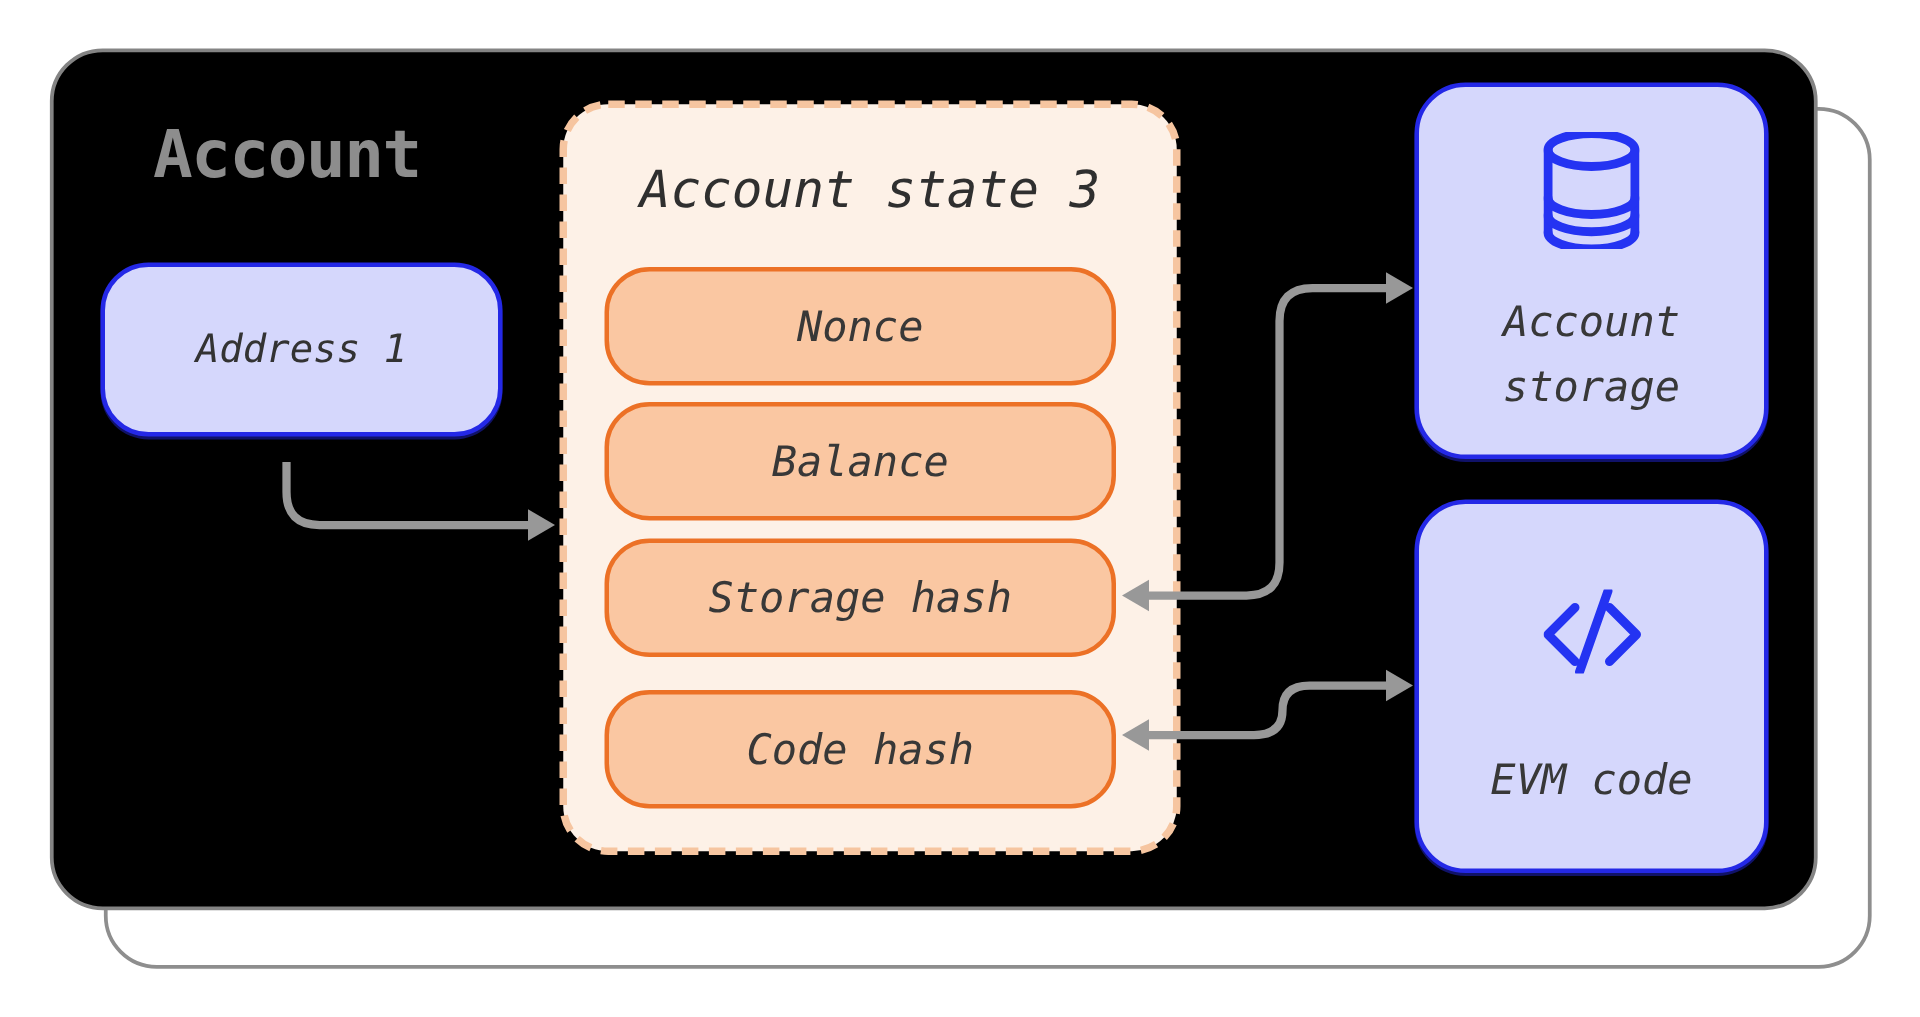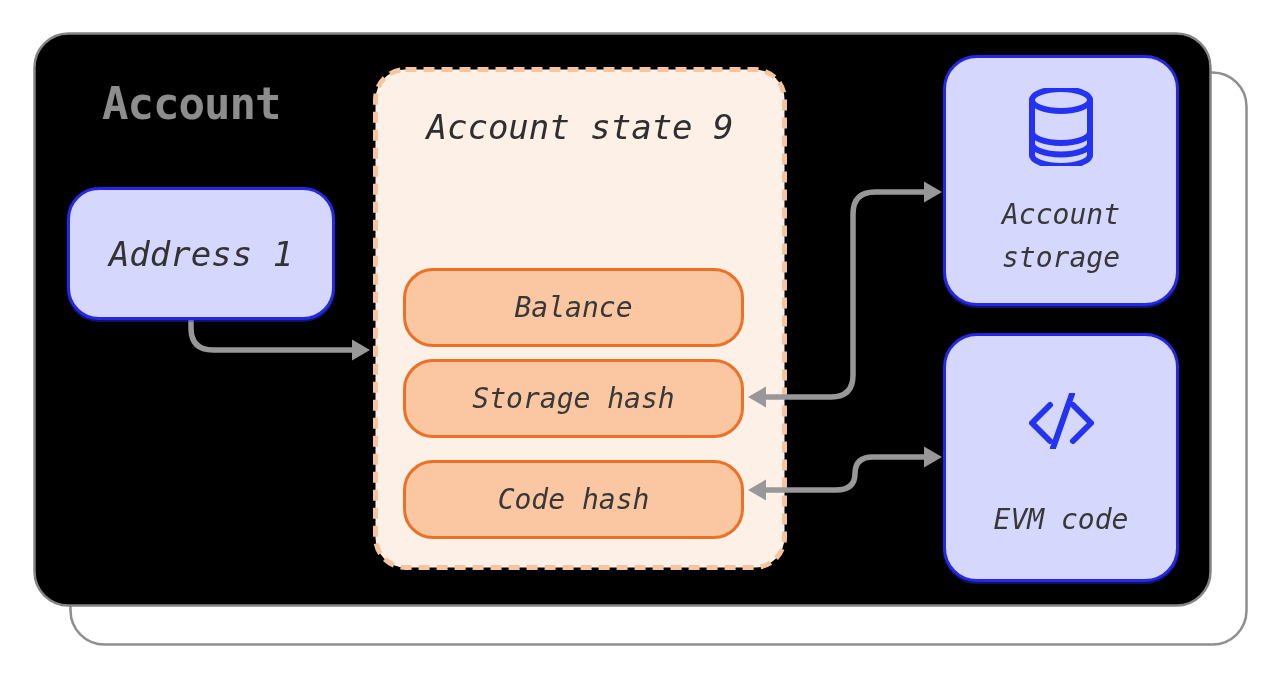--- a/index.html
+++ b/index.html
@@ -12,24 +12,23 @@
   .account-label{
     left:102px;top:82px;font-size:44px;font-weight:bold;color:#8d8d8d;
     line-height:44px;letter-spacing:-1px;
   }
   .blue-node{
     background:#d5d7fc;border:3px solid #2428e6;border-radius:32px;
     box-shadow:0 2px 0 rgba(36,40,230,0.45);
     color:#333;font-style:italic;
   }
   .address-box{
-    left:67px;top:175px;width:268px;height:133px;
+    left:67px;top:175px;width:268px;height:116px;
     display:flex;align-items:center;justify-content:center;
-    font-size:34px;
-    margin-top:12px;
+    font-size:26px;
   }
   .state-title{
     left:376px;top:108px;width:408px;text-align:center;
     font-size:34px;line-height:38px;color:#2f2f2f;font-style:italic;
   }
   .pill{
     left:403px;width:341px;height:79px;border-radius:30px;
     background:#fac7a2;border:3px solid #ec7126;
     display:flex;align-items:center;justify-content:center;
     font-size:28px;font-style:italic;color:#383838;
@@ -80,22 +79,25 @@
       <polygon points="766,479.5 748,490 766,500.5" fill="#989898" stroke="none"></polygon>
     </g>
   </svg>
 
   <div class="abs account-label">Account</div>
 
   <div class="abs blue-node address-box">
     <span>Address 1</span>
   </div>
 
-  <div class="abs state-title">Account state 9</div>
+  <div class="abs state-title">Account state 3</div>
 
+  <div class="abs pill pill-1">
+    <span>Nonce</span>
+  </div>
   <div class="abs pill pill-3">
     <span>Storage hash</span>
   </div>
   <div class="abs pill pill-2">
     <span>Balance</span>
   </div>
   <div class="abs pill pill-4">
     <span>Code hash</span>
   </div>
 

